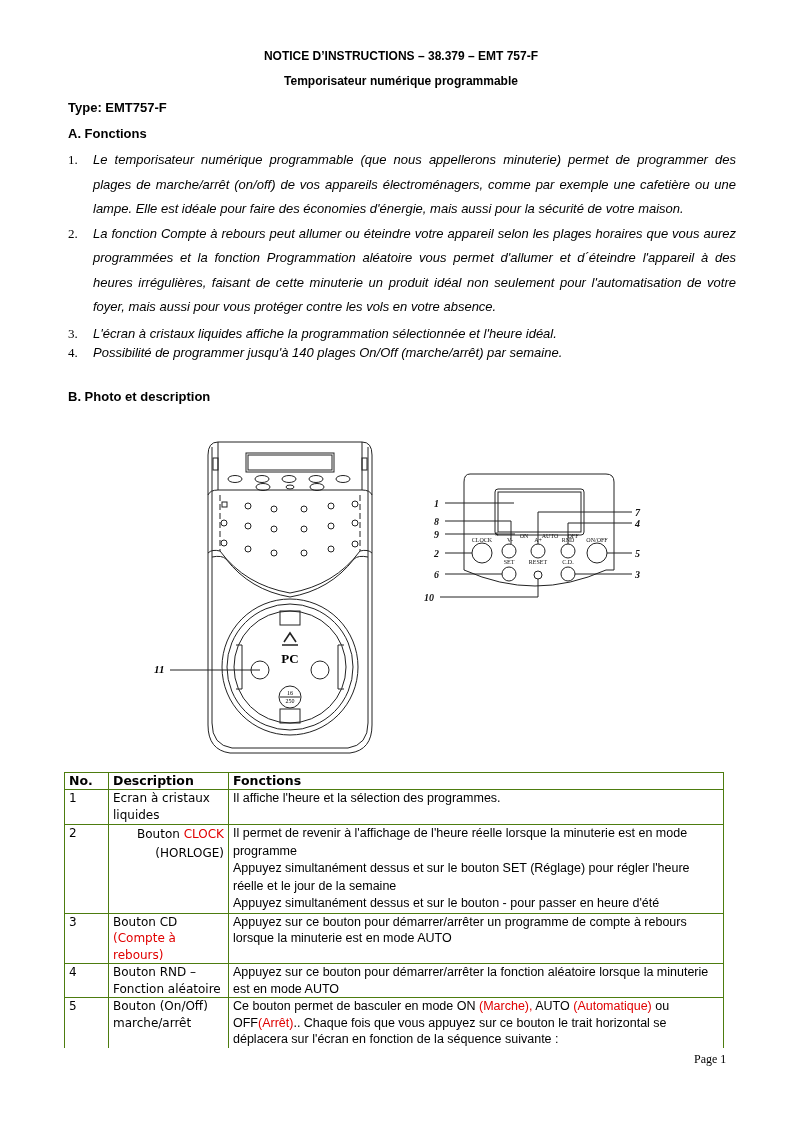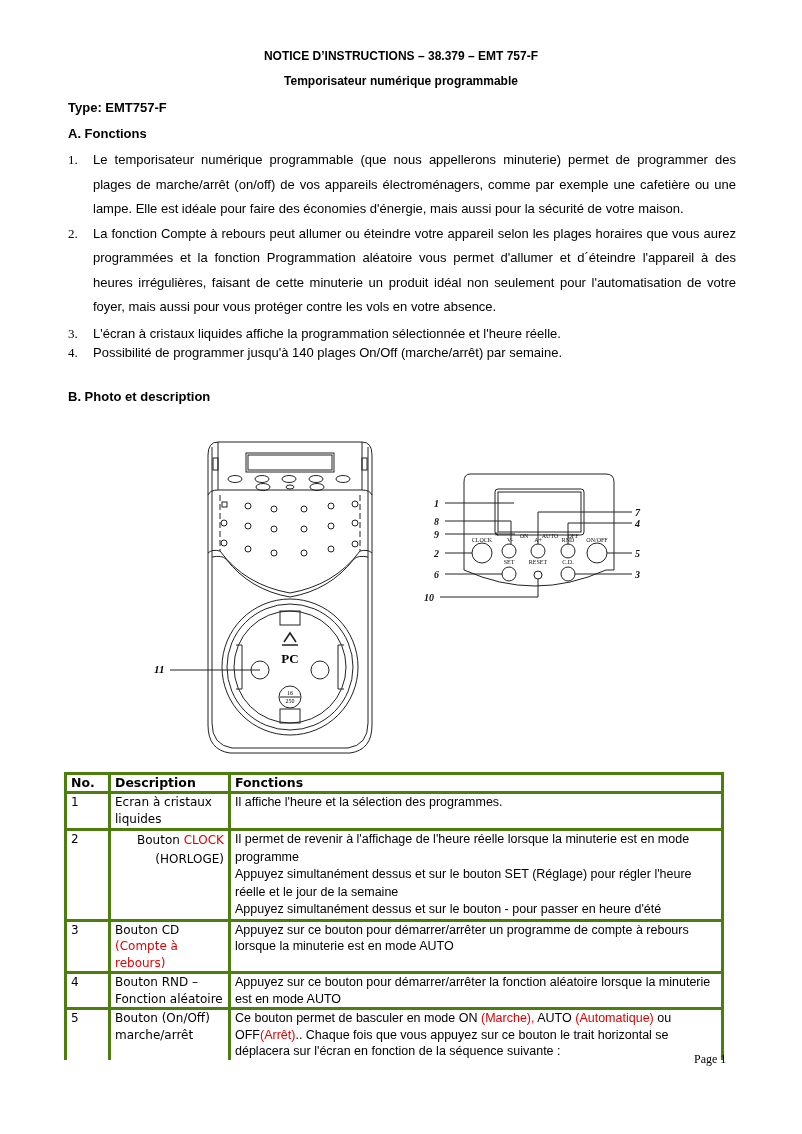--- a/index.html
+++ b/index.html
@@ -3,27 +3,27 @@
 <meta charset="utf-8">
 <style>
   html, body { margin:0; padding:0; background:#ffffff; }
   body { width:802px; height:1134px; position:relative; overflow:hidden; font-family:"Liberation Sans", sans-serif; color:#000; }
   .abs { position:absolute; }
   .title { left:0; width:802px; text-align:center; font-weight:bold; font-size:12px; }
   .h { font-weight:bold; font-size:13px; left:68px;text-align:right; }
   .list { left:68px; width:668px; font-size:13px; }
   .item { position:relative; padding-left:25px; }
   .item .num { position:absolute; left:0; top:0; font-family:"Liberation Serif", serif; font-size:13px; }
-  .item .txt { text-align:justify; }
+  .item .txt { text-align:justify;font-style:italic; }
   .lh24 { line-height:24.5px; }
   .lh18 { line-height:19px; }
   .red { color:#e00000; }
   svg text { font-family:"Liberation Serif", serif; }
   table.spec { position:absolute; left:64px; top:772px; width:660px; border-collapse:collapse; font-size:12.5px; table-layout:fixed; }
-  table.spec td, table.spec th { border:3px solid #4d7c0f; vertical-align:top; padding:0 4px; line-height:16.5px; text-align:left; }
+  table.spec td, table.spec th { border:1px solid #4d7c0f; vertical-align:top; padding:0 4px; line-height:16.5px; text-align:left; }
   table.spec th { font-family:"DejaVu Sans", sans-serif; font-weight:bold; font-size:12.5px; line-height:16px; }
   table.spec td.c1 { font-family:"DejaVu Sans", sans-serif; font-size:12px; }
   table.spec td.c2 { font-family:"DejaVu Sans", sans-serif; font-size:12px; }
   table.spec td.c3 { font-size:12.5px; }
   table.spec tr.last td { border-bottom:none; }
   .pagenum { left:694px; top:1052px; font-family:"Liberation Serif", serif; font-size:12px; }
 </style>
 </head>
 <body>
 
@@ -36,21 +36,21 @@
   <div class="item lh24">
     <span class="num">1.</span>
     <div class="txt">Le temporisateur numérique programmable (que nous appellerons minuterie) permet de programmer des plages de marche/arrêt (on/off) de vos appareils électroménagers, comme par exemple une cafetière ou une lampe. Elle est idéale pour faire des économies d'énergie, mais aussi pour la sécurité de votre maison.</div>
   </div>
   <div class="item lh24">
     <span class="num">2.</span>
     <div class="txt">La fonction Compte à rebours peut allumer ou éteindre votre appareil selon les plages horaires que vous aurez programmées et la fonction Programmation aléatoire vous permet d'allumer et d´éteindre l'appareil à des heures irrégulières, faisant de cette minuterie un produit idéal non seulement pour l'automatisation de votre foyer, mais aussi pour vous protéger contre les vols en votre absence.</div>
   </div>
   <div class="item lh18" style="margin-top:4px;">
     <span class="num">3.</span>
-    <div class="txt">L'écran à cristaux liquides affiche la programmation sélectionnée et l'heure réelle.</div>
+    <div class="txt">L'écran à cristaux liquides affiche la programmation sélectionnée et l'heure idéal.</div>
   </div>
   <div class="item lh18">
     <span class="num">4.</span>
     <div class="txt">Possibilité de programmer jusqu'à 140 plages On/Off (marche/arrêt) par semaine.</div>
   </div>
 </div>
 
 <div class="abs h" style="top:389px;">B.  Photo et description</div>
 
 <svg class="abs" style="left:150px; top:435px;" width="240" height="330" viewBox="0 0 240 330">

